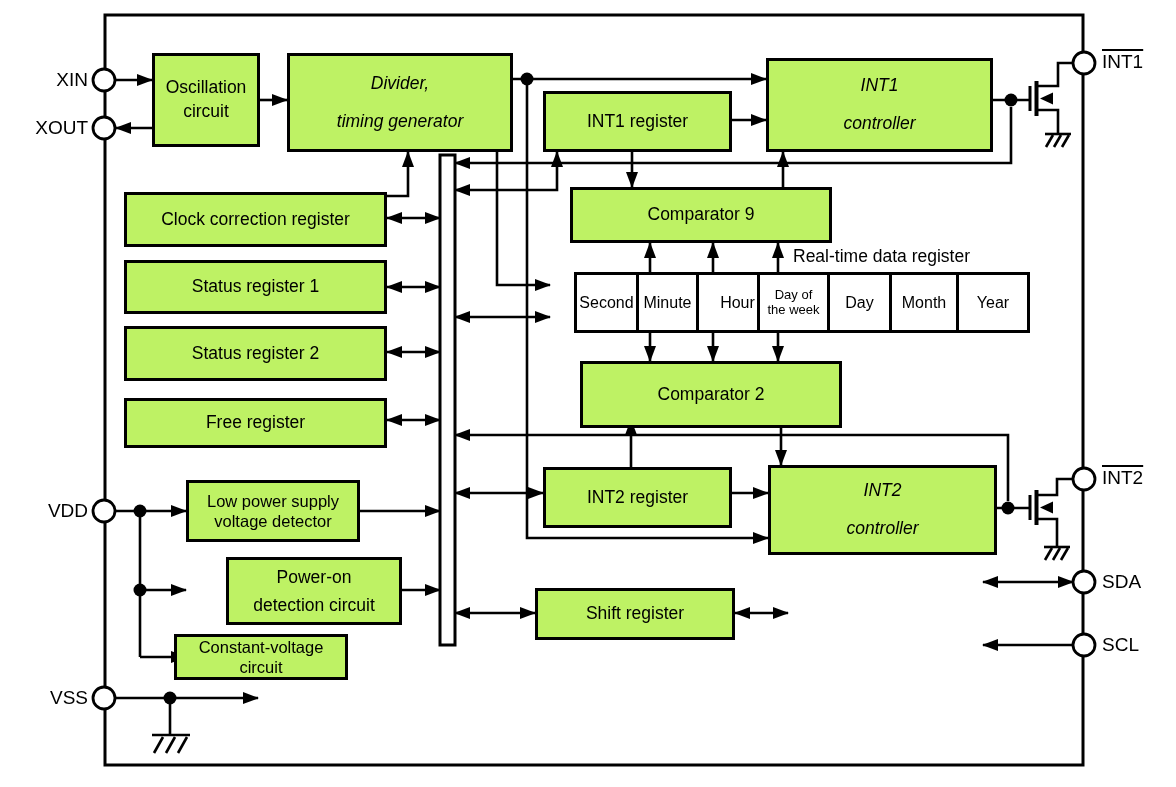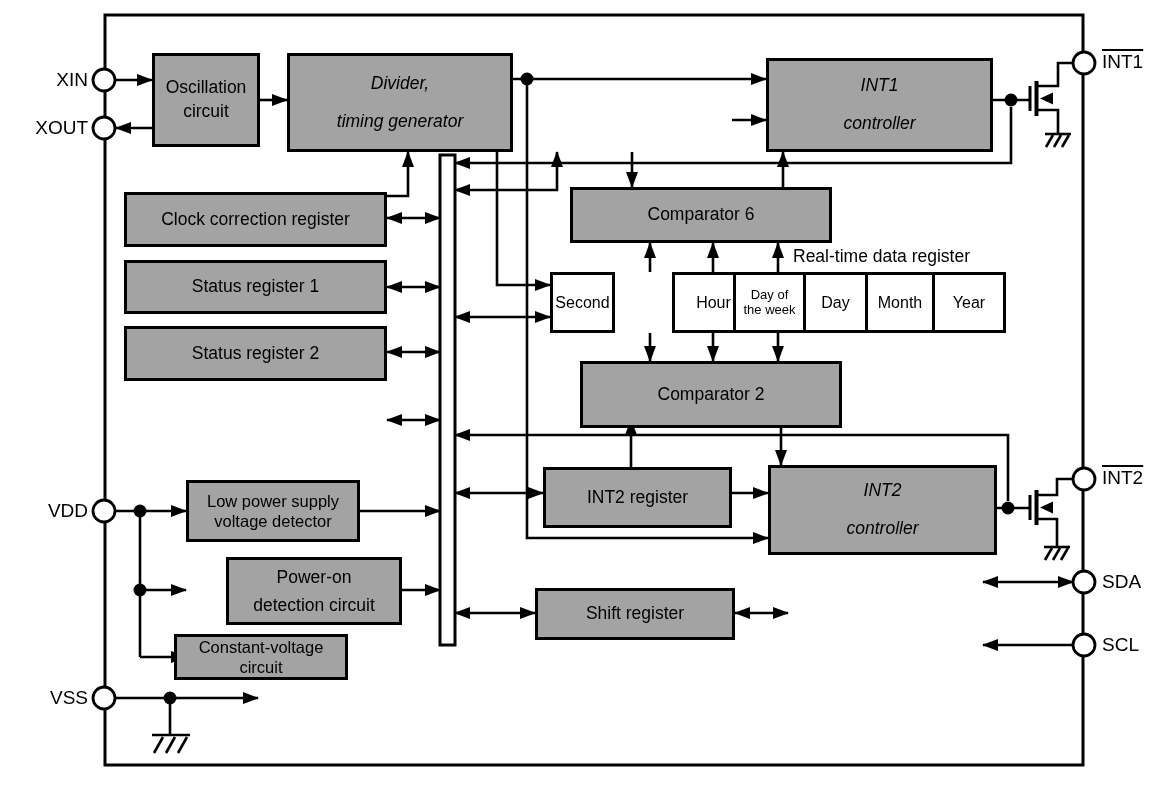--- a/index.html
+++ b/index.html
@@ -2,31 +2,31 @@
 <html><head>
 <meta charset="utf-8">
 <style>
   html,body { margin:0; padding:0; background:#ffffff; }
   .stage {
     position:relative; width:1176px; height:787px; background:#ffffff;
     font-family:"Liberation Sans", sans-serif; color:#000; overflow:hidden;
   }
   .stage svg { position:absolute; left:0; top:0; }
   .box {
-    position:absolute; box-sizing:border-box; border:3px solid #000; background:#a3a3a3;
+    position:absolute; box-sizing:border-box; border:3px solid #000; background:#bef264;
     display:flex; align-items:center; justify-content:center; text-align:center;
     white-space:pre-line; font-size:17.5px; line-height:1.35; z-index:2;
   }
   .lh-tall { line-height:2.15;font-style:italic; }
   .lh-mid  { line-height:1.6;margin-left:40px; }
   .sm      { font-size:16.5px; line-height:1.22; }
   .cell {
     position:absolute; box-sizing:border-box; border:3px solid #000; background:#fff;
     display:flex; align-items:center; justify-content:center; text-align:center;
-    white-space:pre-line; font-size:16px; z-index:2;
+    white-space:pre-line; font-size:16px; z-index:2;margin-left:24px;
   }
   .cell-dow { font-size:13px; line-height:1.15; }
   .pin-label {
     position:absolute; font-size:19px; line-height:22px; z-index:3;
   }
   .ra { text-align:right; }
   .ov { text-decoration:overline; text-decoration-thickness:2px; }
   .float-label { position:absolute; font-size:17.5px; white-space:nowrap; z-index:3; }
 </style>
 </head>
@@ -156,37 +156,40 @@
     </g>
   </svg>
 
   <div class="box" style="left:152px;top:53px;width:108px;height:94px">Oscillation
 circuit</div>
   <div class="box lh-tall" style="left:287px;top:53px;width:226px;height:99px">Divider,
 timing generator</div>
   <div class="box" style="left:124px;top:192px;width:263px;height:55px">Clock correction register</div>
   <div class="box" style="left:124px;top:260px;width:263px;height:54px">Status register 1</div>
   <div class="box" style="left:124px;top:326px;width:263px;height:55px">Status register 2</div>
+  <div class="box" style="left:124px;top:398px;width:263px;height:50px">Free register</div>
   <div class="box sm" style="left:186px;top:480px;width:174px;height:62px">Low power supply
 voltage detector</div>
   <div class="box lh-mid" style="left:186px;top:557px;width:176px;height:68px">Power-on
 detection circuit</div>
   <div class="box sm" style="left:174px;top:634px;width:174px;height:46px">Constant-voltage
 circuit</div>
+  <div class="box" style="left:543px;top:91px;width:189px;height:61px">INT1 register</div>
   <div class="box lh-tall" style="left:766px;top:58px;width:227px;height:94px">INT1
 controller</div>
-  <div class="box" style="left:570px;top:187px;width:262px;height:56px">Comparator 6</div>
+  <div class="box" style="left:570px;top:187px;width:262px;height:56px">Comparator 9</div>
   <div class="box" style="left:580px;top:361px;width:262px;height:67px">Comparator 2</div>
   <div class="box" style="left:543px;top:467px;width:189px;height:61px">INT2 register</div>
   <div class="box lh-tall" style="left:768px;top:465px;width:229px;height:90px">INT2
 controller</div>
   <div class="box" style="left:535px;top:588px;width:200px;height:52px">Shift register</div>
 
   <div class="float-label" style="left:793px;top:246px">Real-time data register</div>
   <div class="cell" style="left:550px;top:272px;width:65px;height:61px">Second</div>
+  <div class="cell" style="left:612px;top:272px;width:63px;height:61px">Minute</div>
   <div class="cell" style="left:672px;top:272px;width:83px;height:61px">Hour</div>
   <div class="cell cell-dow" style="left:733px;top:272px;width:73px;height:61px">Day of
 the week</div>
   <div class="cell" style="left:803px;top:272px;width:65px;height:61px">Day</div>
   <div class="cell" style="left:865px;top:272px;width:70px;height:61px">Month</div>
   <div class="cell" style="left:932px;top:272px;width:74px;height:61px">Year</div>
 
   <div class="pin-label ra" style="left:18px;top:69px;width:70px">XIN</div>
   <div class="pin-label ra" style="left:8px;top:117px;width:80px">XOUT</div>
   <div class="pin-label ra" style="left:18px;top:500px;width:70px">VDD</div>

